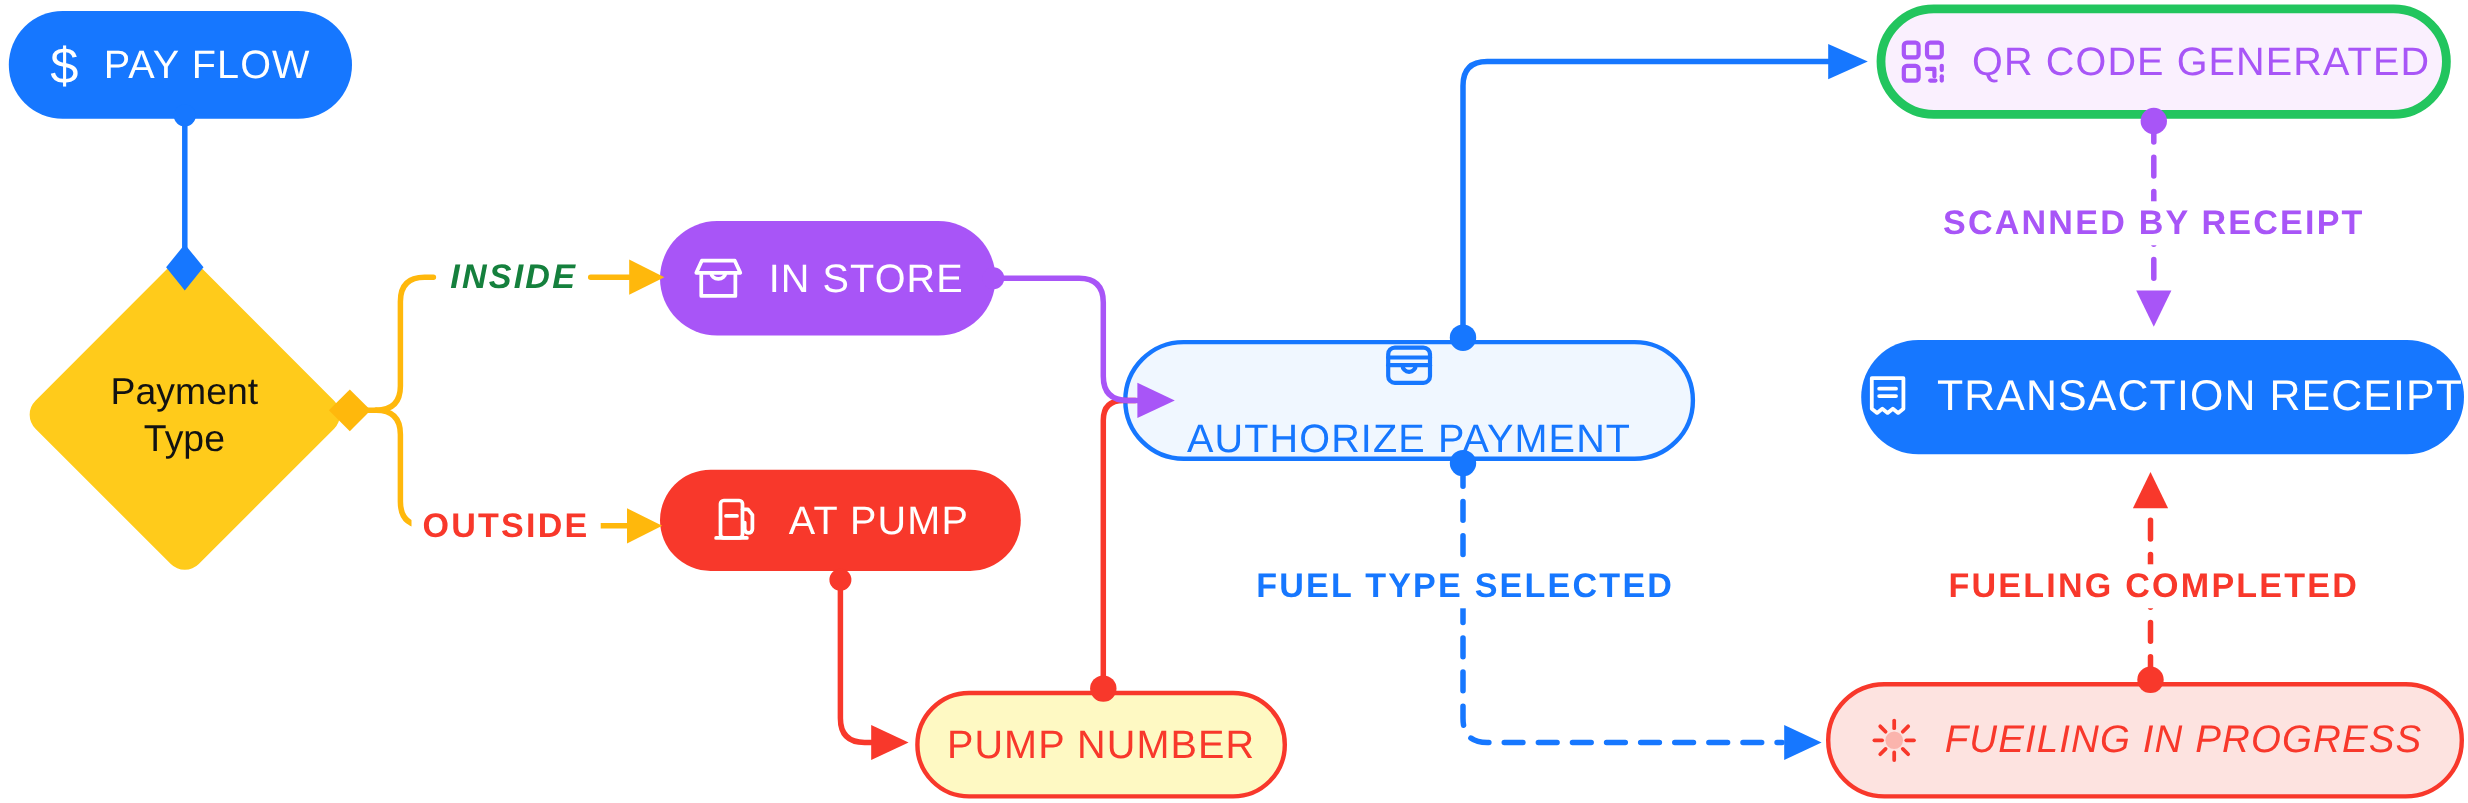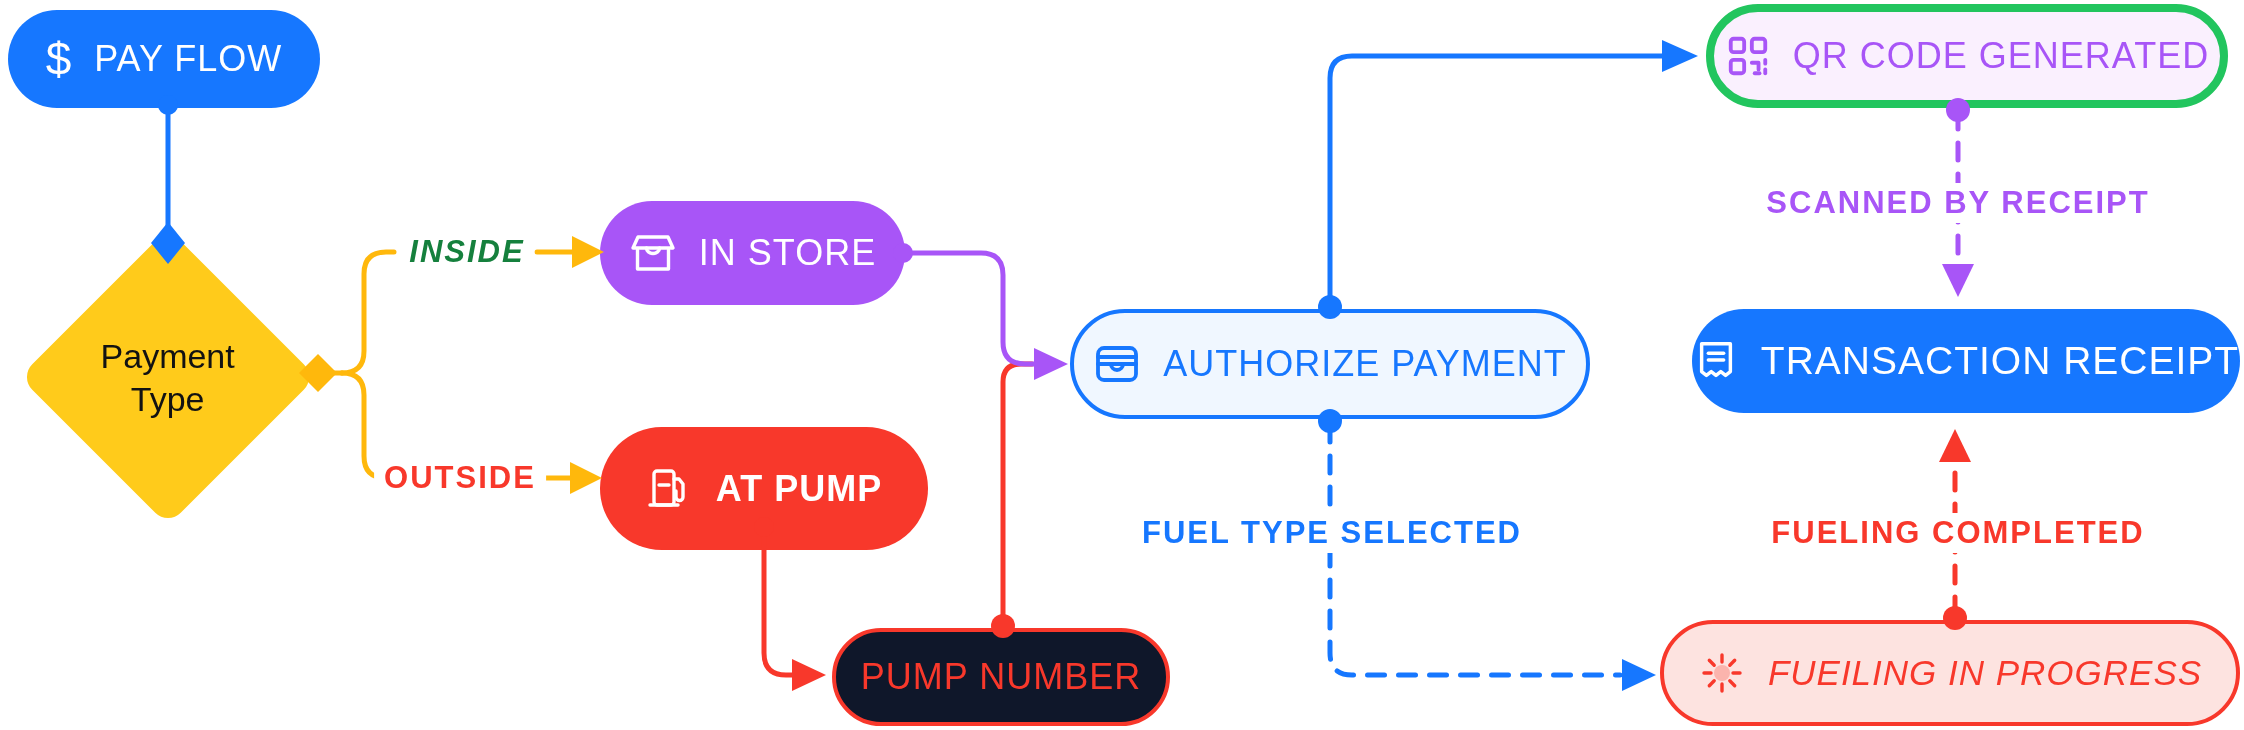--- a/index.html
+++ b/index.html
@@ -8,27 +8,27 @@
     font-family:"Liberation Sans","DejaVu Sans",sans-serif;
   }
   .node{position:absolute;z-index:10;display:flex;align-items:center;justify-content:center;
         gap:22px;border-radius:999px;font-weight:500;font-size:36px;letter-spacing:1px;
         white-space:nowrap;box-sizing:border-box;}
   .node .icon{display:flex;align-items:center;justify-content:center;}
   
   .n-payflow{left:8px;top:10px;width:312px;height:98px;background:#1677FF;color:#fff;}
   .n-payflow .dollar{font-size:46px;font-weight:500;}
   .n-instore{left:600px;top:201px;width:305px;height:104px;background:#A855F7;color:#fff;}
-  .n-atpump{left:600px;top:427px;width:328px;height:123px;background:#F8382B;color:#fff;font-weight:bold;}
-  .n-auth{left:1070px;top:309px;width:520px;height:110px;background:#F0F7FF;
-          border:4px solid #1677FF;color:#1677FF;}
+  .n-atpump{left:600px;top:427px;width:328px;height:92px;background:#F8382B;color:#fff;}
+  .n-auth{left:1021px;top:309px;width:520px;height:110px;background:#F0F7FF;
+          border:4px solid #1677FF;color:#1677FF;flex-direction:column;}
   .n-qr{left:1706px;top:4px;width:522px;height:104px;background:#FAF0FE;
         border:8px solid #22c55e;color:#A855F7;}
   .n-receipt{left:1692px;top:309px;width:548px;height:104px;background:#1677FF;color:#fff;font-size:39px;}
-  .n-pumpnum{left:832px;top:628px;width:338px;height:98px;background:#0f172a;
+  .n-pumpnum{left:832px;top:628px;width:338px;height:98px;background:#fef9c3;
              border:4px solid #F8382B;color:#F8382B;}
   .n-fueling{left:1660px;top:620px;width:580px;height:106px;background:#FDE3E0;
              border:4px solid #F8382B;color:#F8382B;font-size:35px;font-style:italic;}
   
   .diamond{position:absolute;z-index:10;left:63px;top:272px;width:210px;height:210px;
            background:#FFCB1B;border-radius:18px;transform:rotate(45deg);
            display:flex;align-items:center;justify-content:center;}
   .diamond-label{transform:rotate(-45deg);width:190px;text-align:center;color:#121212;
                  font-size:34px;font-weight:500;line-height:1.25;}
   

